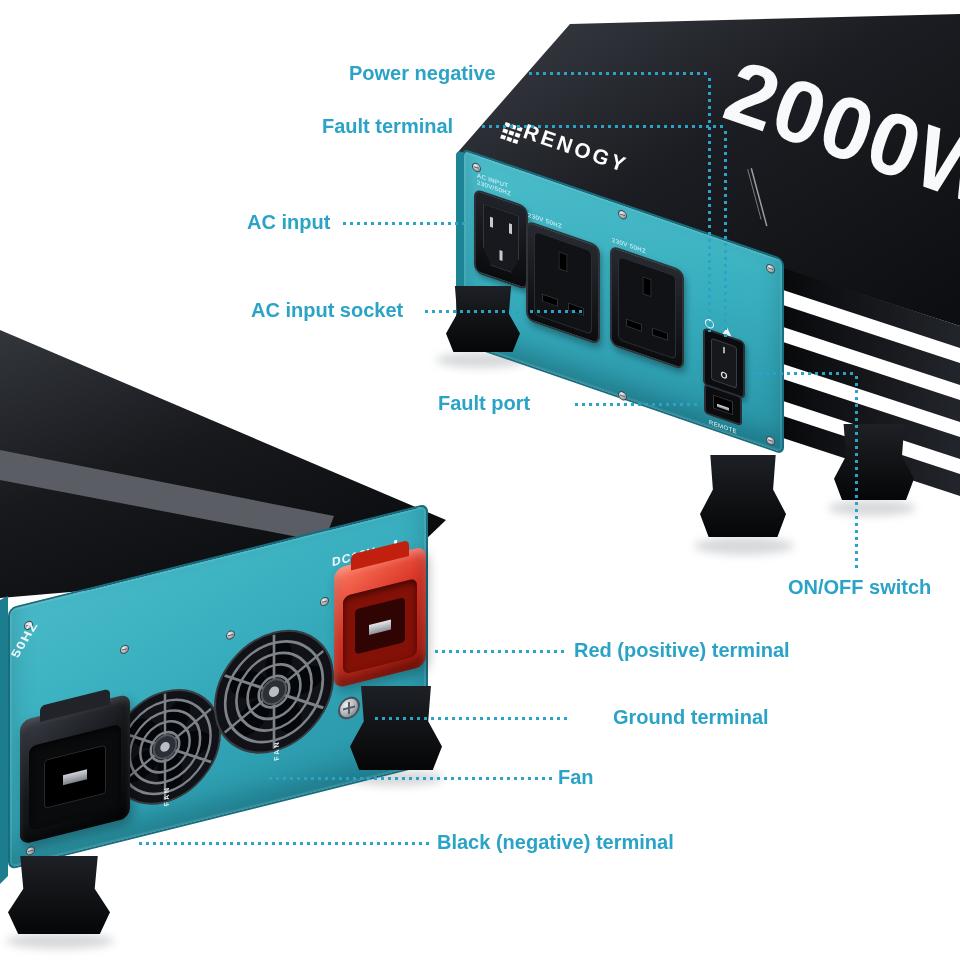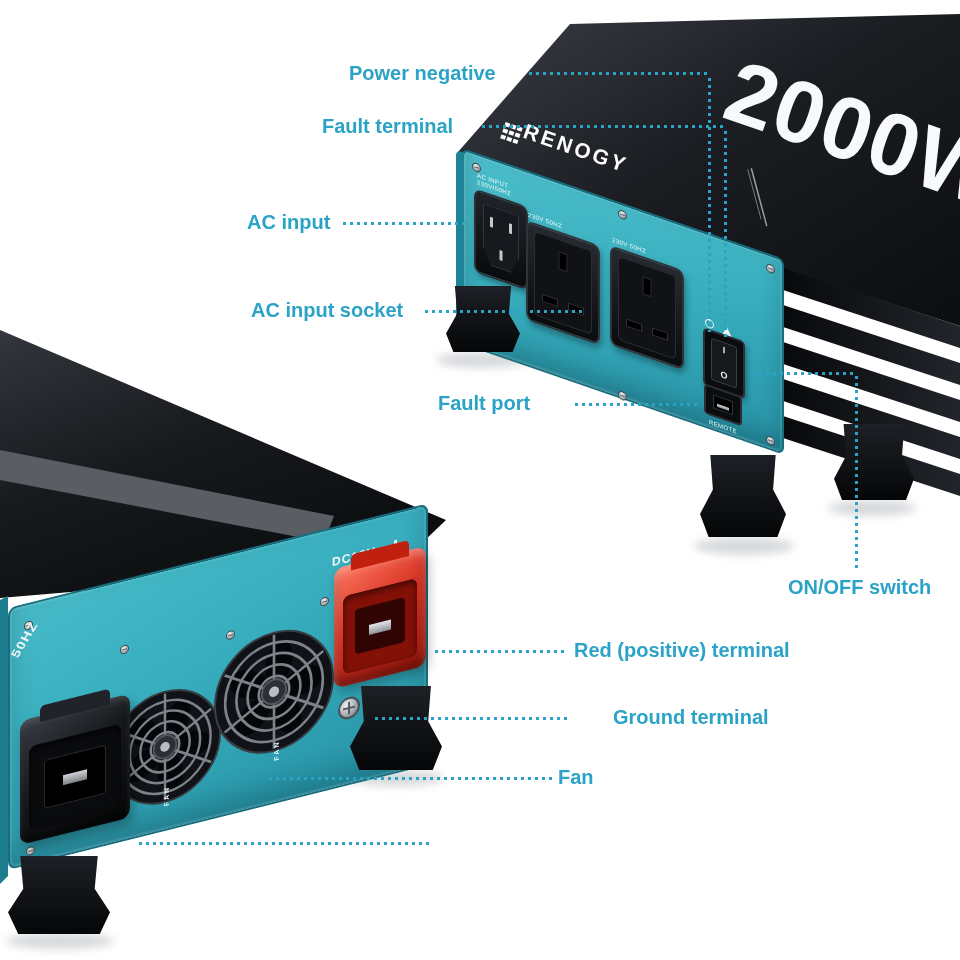--- a/index.html
+++ b/index.html
@@ -374,14 +374,15 @@
 
   <div class="callout cl-power">Power negative</div>
   <div class="callout cl-fault">Fault terminal</div>
   <div class="callout cl-acin">AC input</div>
   <div class="callout cl-acout">AC input socket</div>
   <div class="callout cl-remote">Fault port</div>
   <div class="callout cl-onoff">ON/OFF switch</div>
   <div class="callout cl-red">Red (positive) terminal</div>
   <div class="callout cl-ground">Ground terminal</div>
   <div class="callout cl-fan">Fan</div>
+  <div class="callout cl-black">Black (negative) terminal</div>
 
 </div>
 
 </body></html>

